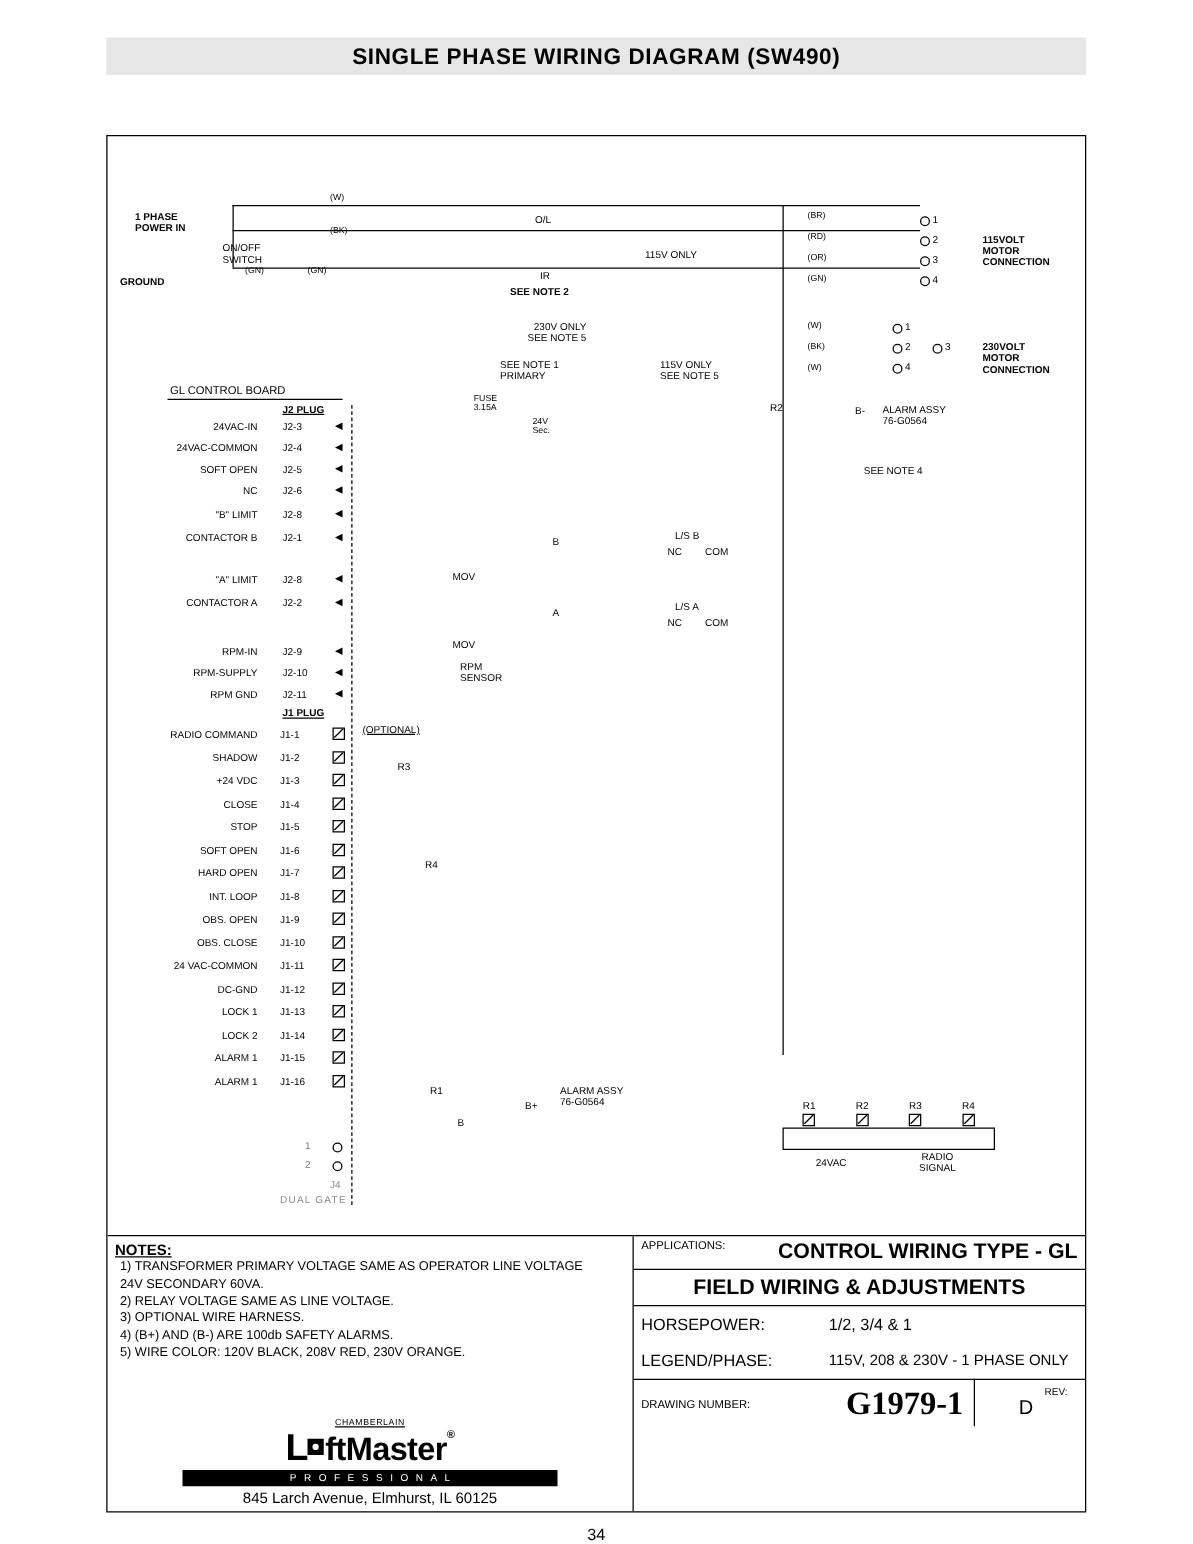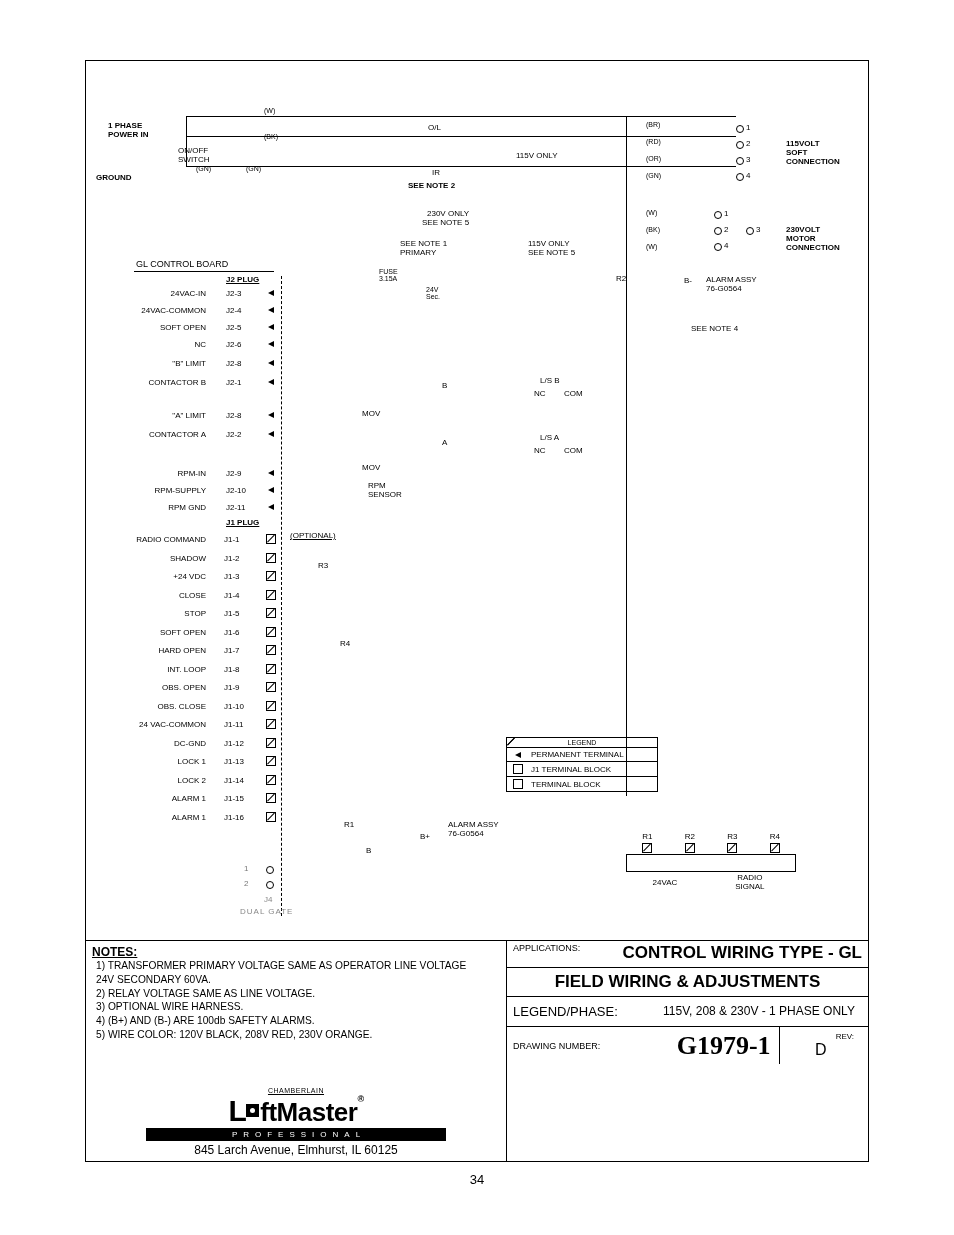--- a/index.html
+++ b/index.html
@@ -22,21 +22,21 @@
     background: #e6e6e6;
     height: 30px;
     line-height: 30px;
     text-align: center;
     font-weight: bold;
     font-size: 18px;
     letter-spacing: 0.5px;
   }
   .drawing-box {
     border: 1.5px solid #000;
-    margin-top: 30px;
+    margin-top: 48px;
     height: 1100px;
     position: relative;
     overflow: hidden;
   }
   
   .schematic {
     position: absolute;
     left: 0; top: 0; right: 0;
     height: 880px;
   }
@@ -244,20 +244,21 @@
     font-size: 13px;
   }
   
   .hline { position: absolute; height: 1px; background: #000; }
   .vline { position: absolute; width: 1px; background: #000; }
 </style>
 </head>
 <body>
 
 <div class="page">
+  <div class="title-bar">SINGLE PHASE WIRING DIAGRAM (SW490)</div>
 
   <div class="drawing-box">
     <div class="schematic">
 
       <div class="hline" style="left:100px;top:55px;width:550px"></div>
       <div class="hline" style="left:100px;top:75px;width:550px"></div>
       <div class="hline" style="left:100px;top:105px;width:550px"></div>
       <div class="vline" style="left:100px;top:55px;height:50px"></div>
       <div class="vline" style="left:540px;top:55px;height:680px"></div>
       <div class="vline" style="left:195px;top:215px;height:640px;border-left:1px dashed #000;background:none"></div>
@@ -273,21 +274,21 @@
       <div class="lbl" style="left:346px;top:107px">IR</div>
       <div class="lbl bold" style="left:322px;top:120px">SEE NOTE 2</div>
       <div class="lbl" style="left:336px;top:148px;white-space:pre;text-align:right">230V ONLY
 SEE NOTE 5</div>
       <div class="lbl" style="left:314px;top:178px;white-space:pre">SEE NOTE 1
 PRIMARY</div>
       <div class="lbl" style="left:442px;top:178px;white-space:pre">115V ONLY
 SEE NOTE 5</div>
 
       <div class="lbl bold" style="left:700px;top:78px;white-space:pre">115VOLT
-SOFT
+MOTOR
 CONNECTION</div>
       <div class="lbl bold" style="left:700px;top:164px;white-space:pre">230VOLT
 MOTOR
 CONNECTION</div>
       <div class="circ" style="left:650px;top:64px"></div>
         <div class="lbl" style="left:660px;top:62px">1</div>
       <div class="circ" style="left:650px;top:80px"></div>
         <div class="lbl" style="left:660px;top:78px">2</div>
       <div class="circ" style="left:650px;top:96px"></div>
         <div class="lbl" style="left:660px;top:94px">3</div>
@@ -429,55 +430,34 @@
       <div class="lbl" style="left:362px;top:759px;white-space:pre">ALARM ASSY
 76-G0564</div>
       <div class="lbl" style="left:334px;top:771px">B+</div>
       <div class="lbl" style="left:280px;top:785px">B</div>
 
       <div class="circ" style="left:180px;top:805px"></div>
       <div class="circ" style="left:180px;top:820px"></div>
       <div class="lbl" style="left:158px;top:803px;color:#777">1</div>
       <div class="lbl" style="left:158px;top:818px;color:#777">2</div>
       <div class="lbl" style="left:178px;top:834px;color:#888">J4</div>
-      <div class="lbl" style="left:154px;top:846px;color:#888;letter-spacing:1px">DUAL GATE</div>
+      <div class="lbl" style="left:138px;top:846px;color:#888;letter-spacing:1px">DUAL GATE</div>
 
       <div class="lbl" style="left:178px;top:46px;font-size:7px">(W)</div>
       <div class="lbl" style="left:178px;top:72px;font-size:7px">(BK)</div>
       <div class="lbl" style="left:110px;top:104px;font-size:7px">(GN)</div>
       <div class="lbl" style="left:160px;top:104px;font-size:7px">(GN)</div>
       <div class="lbl" style="left:560px;top:60px;font-size:7px">(BR)</div>
       <div class="lbl" style="left:560px;top:77px;font-size:7px">(RD)</div>
       <div class="lbl" style="left:560px;top:94px;font-size:7px">(OR)</div>
       <div class="lbl" style="left:560px;top:111px;font-size:7px">(GN)</div>
       <div class="lbl" style="left:560px;top:148px;font-size:7px">(W)</div>
       <div class="lbl" style="left:560px;top:165px;font-size:7px">(BK)</div>
       <div class="lbl" style="left:560px;top:182px;font-size:7px">(W)</div>
 
-      <div class="legend">
-        <div class="hdr">LEGEND</div>
-        <div class="row">
-          <span class="sym">
-              <span class="arrow-left" style="position:static;display:inline-block"></span>
-            </span>
-          <span>PERMANENT TERMINAL</span>
-        </div>
-        <div class="row">
-          <span class="sym">
-              <span class="term diag" style="position:static;display:inline-block"></span>
-            </span>
-          <span>J1 TERMINAL BLOCK</span>
-        </div>
-        <div class="row">
-          <span class="sym">
-              <span class="term diag" style="position:static;display:inline-block;background:#fff"></span>
-            </span>
-          <span>TERMINAL BLOCK</span>
-        </div>
-      </div>
 
       <div class="rblock">
         <table>
           <tbody>
               <tr>
             <td>R1</td>
             <td>R2</td>
             <td>R3</td>
             <td>R4</td>
           </tr>
@@ -531,20 +511,24 @@
         </div>
       </div>
       <div class="right">
         <div class="app-row">
           <span>APPLICATIONS:</span>
           <span class="big">CONTROL WIRING TYPE - GL</span>
           <div style="clear:both"></div>
         </div>
         <div class="field-row">FIELD WIRING &amp; ADJUSTMENTS</div>
         <div class="spec-row">
+          <span class="k">HORSEPOWER:</span>
+          <span>1/2, 3/4 &amp; 1</span>
+        </div>
+        <div class="spec-row">
           <span class="k">LEGEND/PHASE:</span>
           <span style="font-size:12px">115V, 208 &amp; 230V - 1 PHASE ONLY</span>
         </div>
         <div class="dwg-row">
           <span>DRAWING NUMBER:</span>
           <span class="num">G1979-1</span>
           <span class="revbox">
             <span class="rl">REV:</span>
             <span class="rv">D</span>
           </span>

